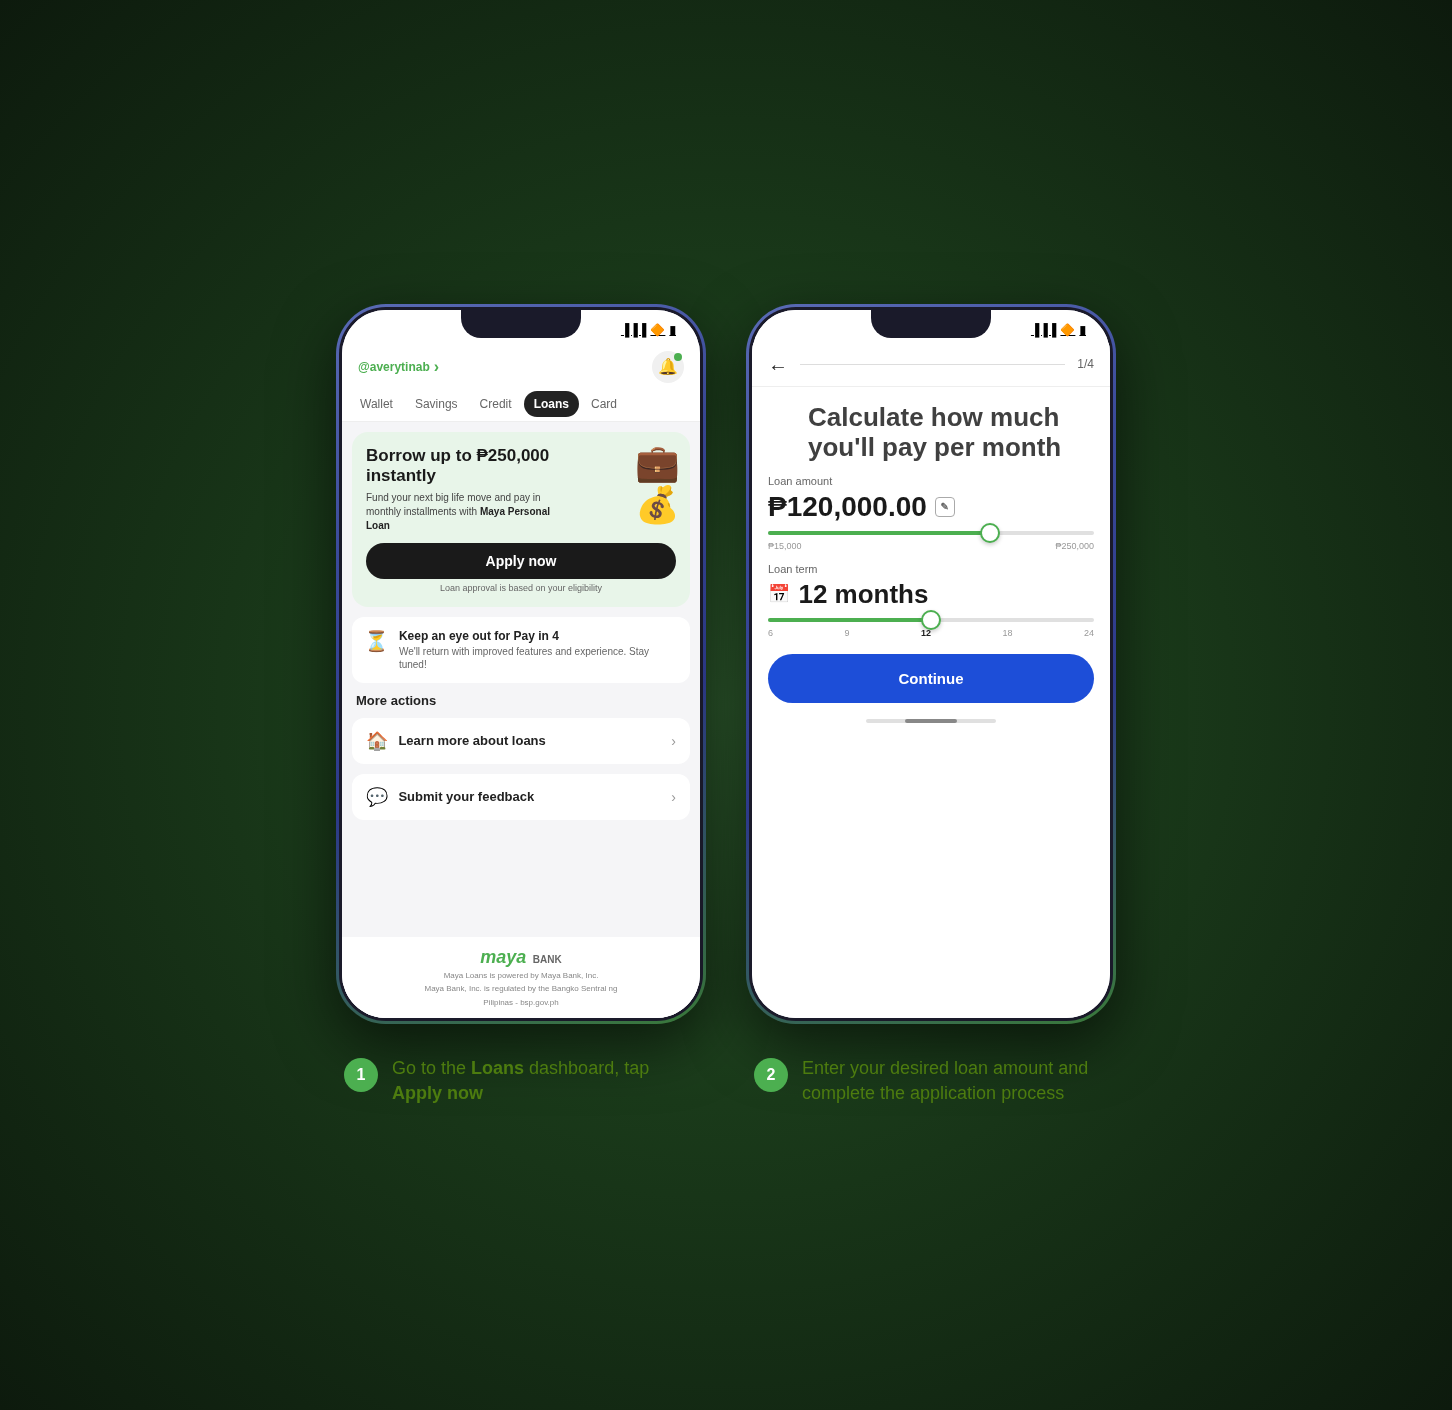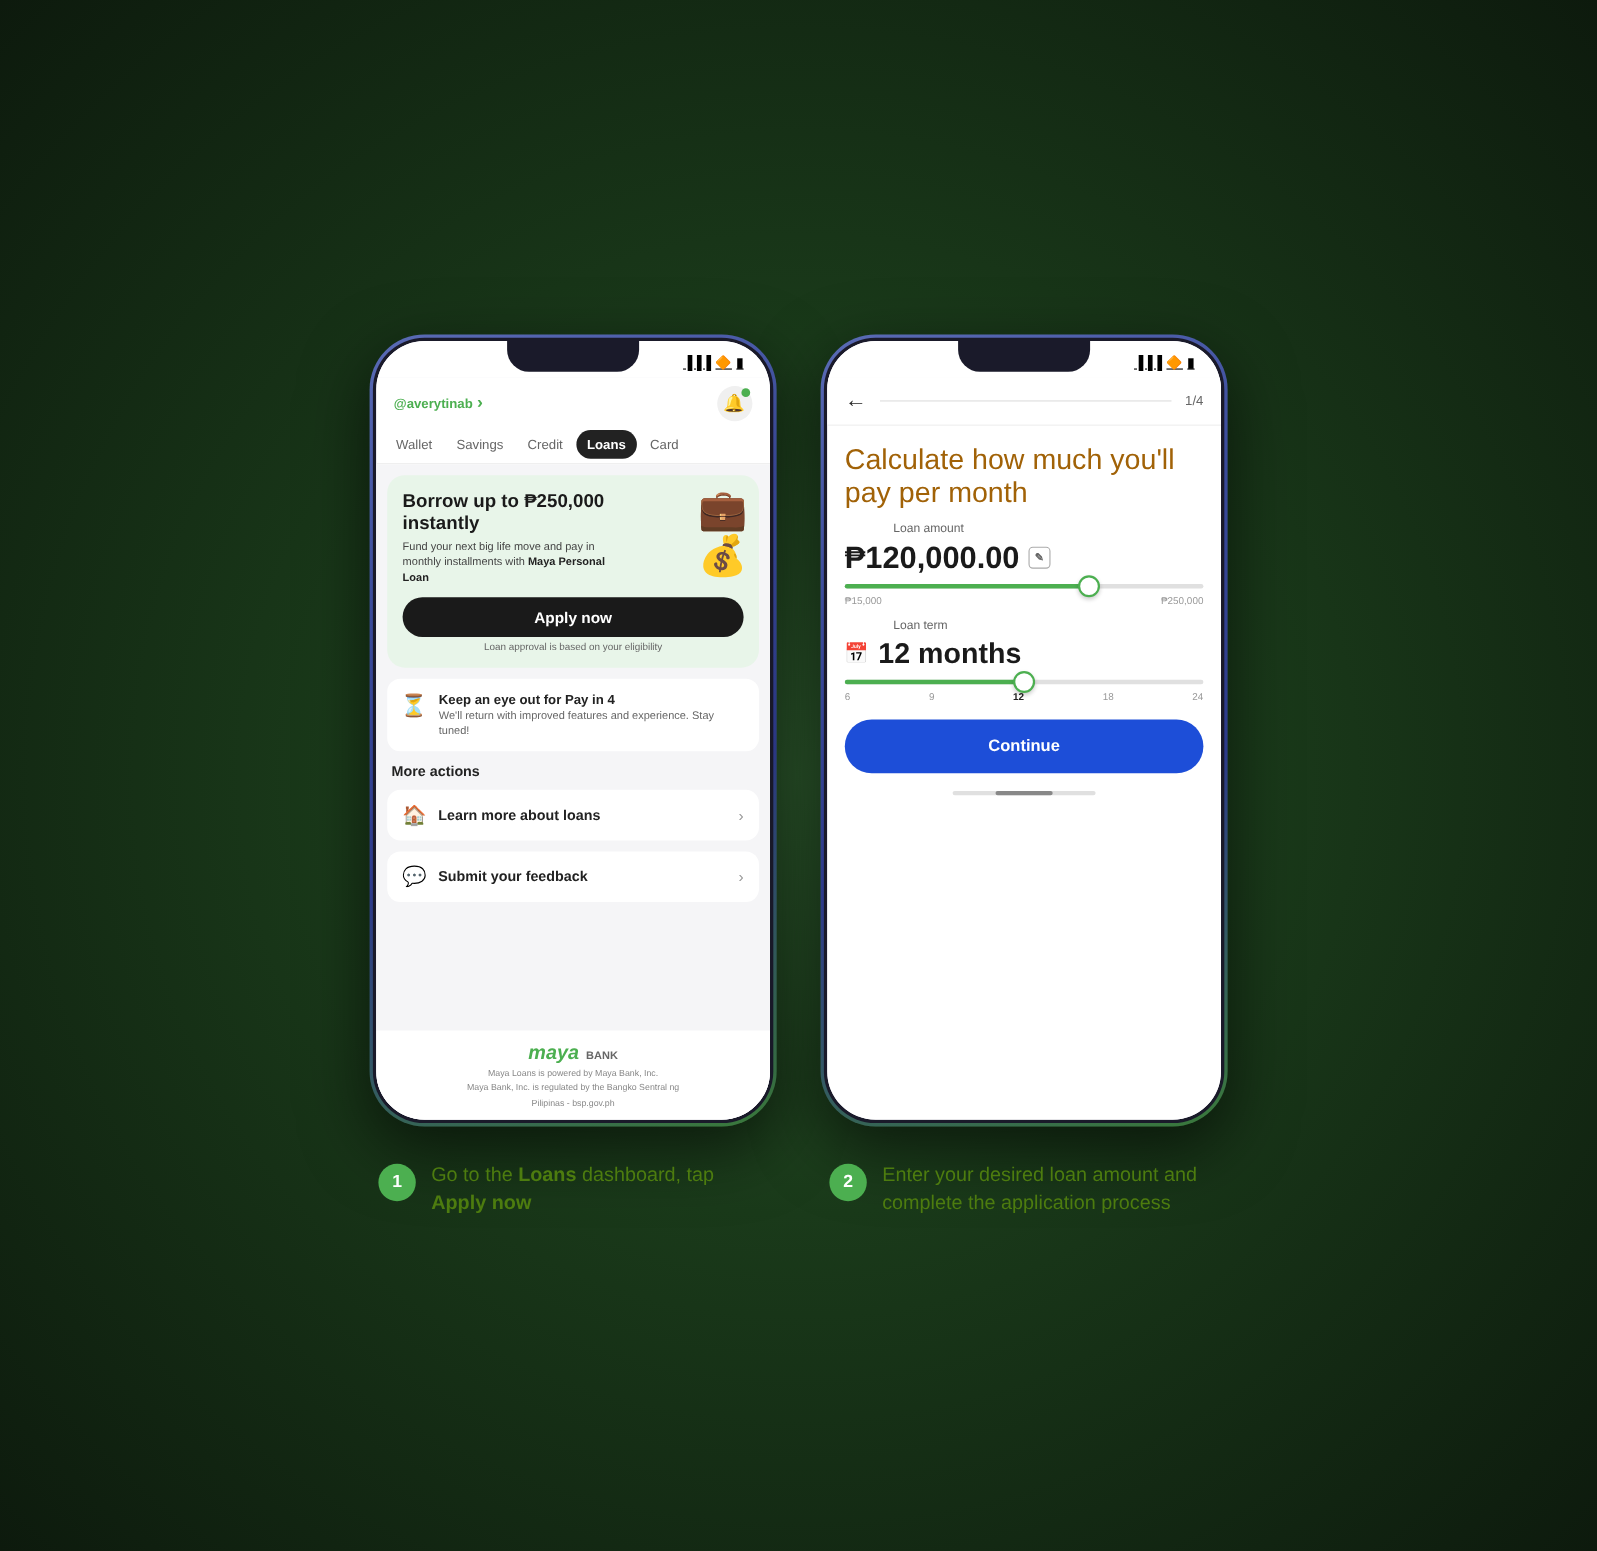--- a/index.html
+++ b/index.html
@@ -265,27 +265,28 @@
     .s2-body {
       flex: 1;
       padding: 16px;
       overflow: hidden;
       display: flex;
       flex-direction: column;
       gap: 12px;
     }
     .s2-title {
       font-size: 26px;
-      font-weight: 400;
-      color: #a16207;
+      font-weight: 700;
+      color: #404040;
       line-height: 1.15;
+      margin-left: 40px;
     }
 
     .s2-section { display: flex; flex-direction: column; gap: 4px; }
-    .s2-label { font-size: 11px; color: #666; font-weight: 500; margin-left: 44px; }
+    .s2-label { font-size: 11px; color: #666; font-weight: 500; }
     .s2-amount {
       font-size: 28px;
       font-weight: 800;
       color: #1a1a1a;
       display: flex;
       align-items: center;
       gap: 8px;
     }
     .s2-edit-icon {
       width: 20px;

